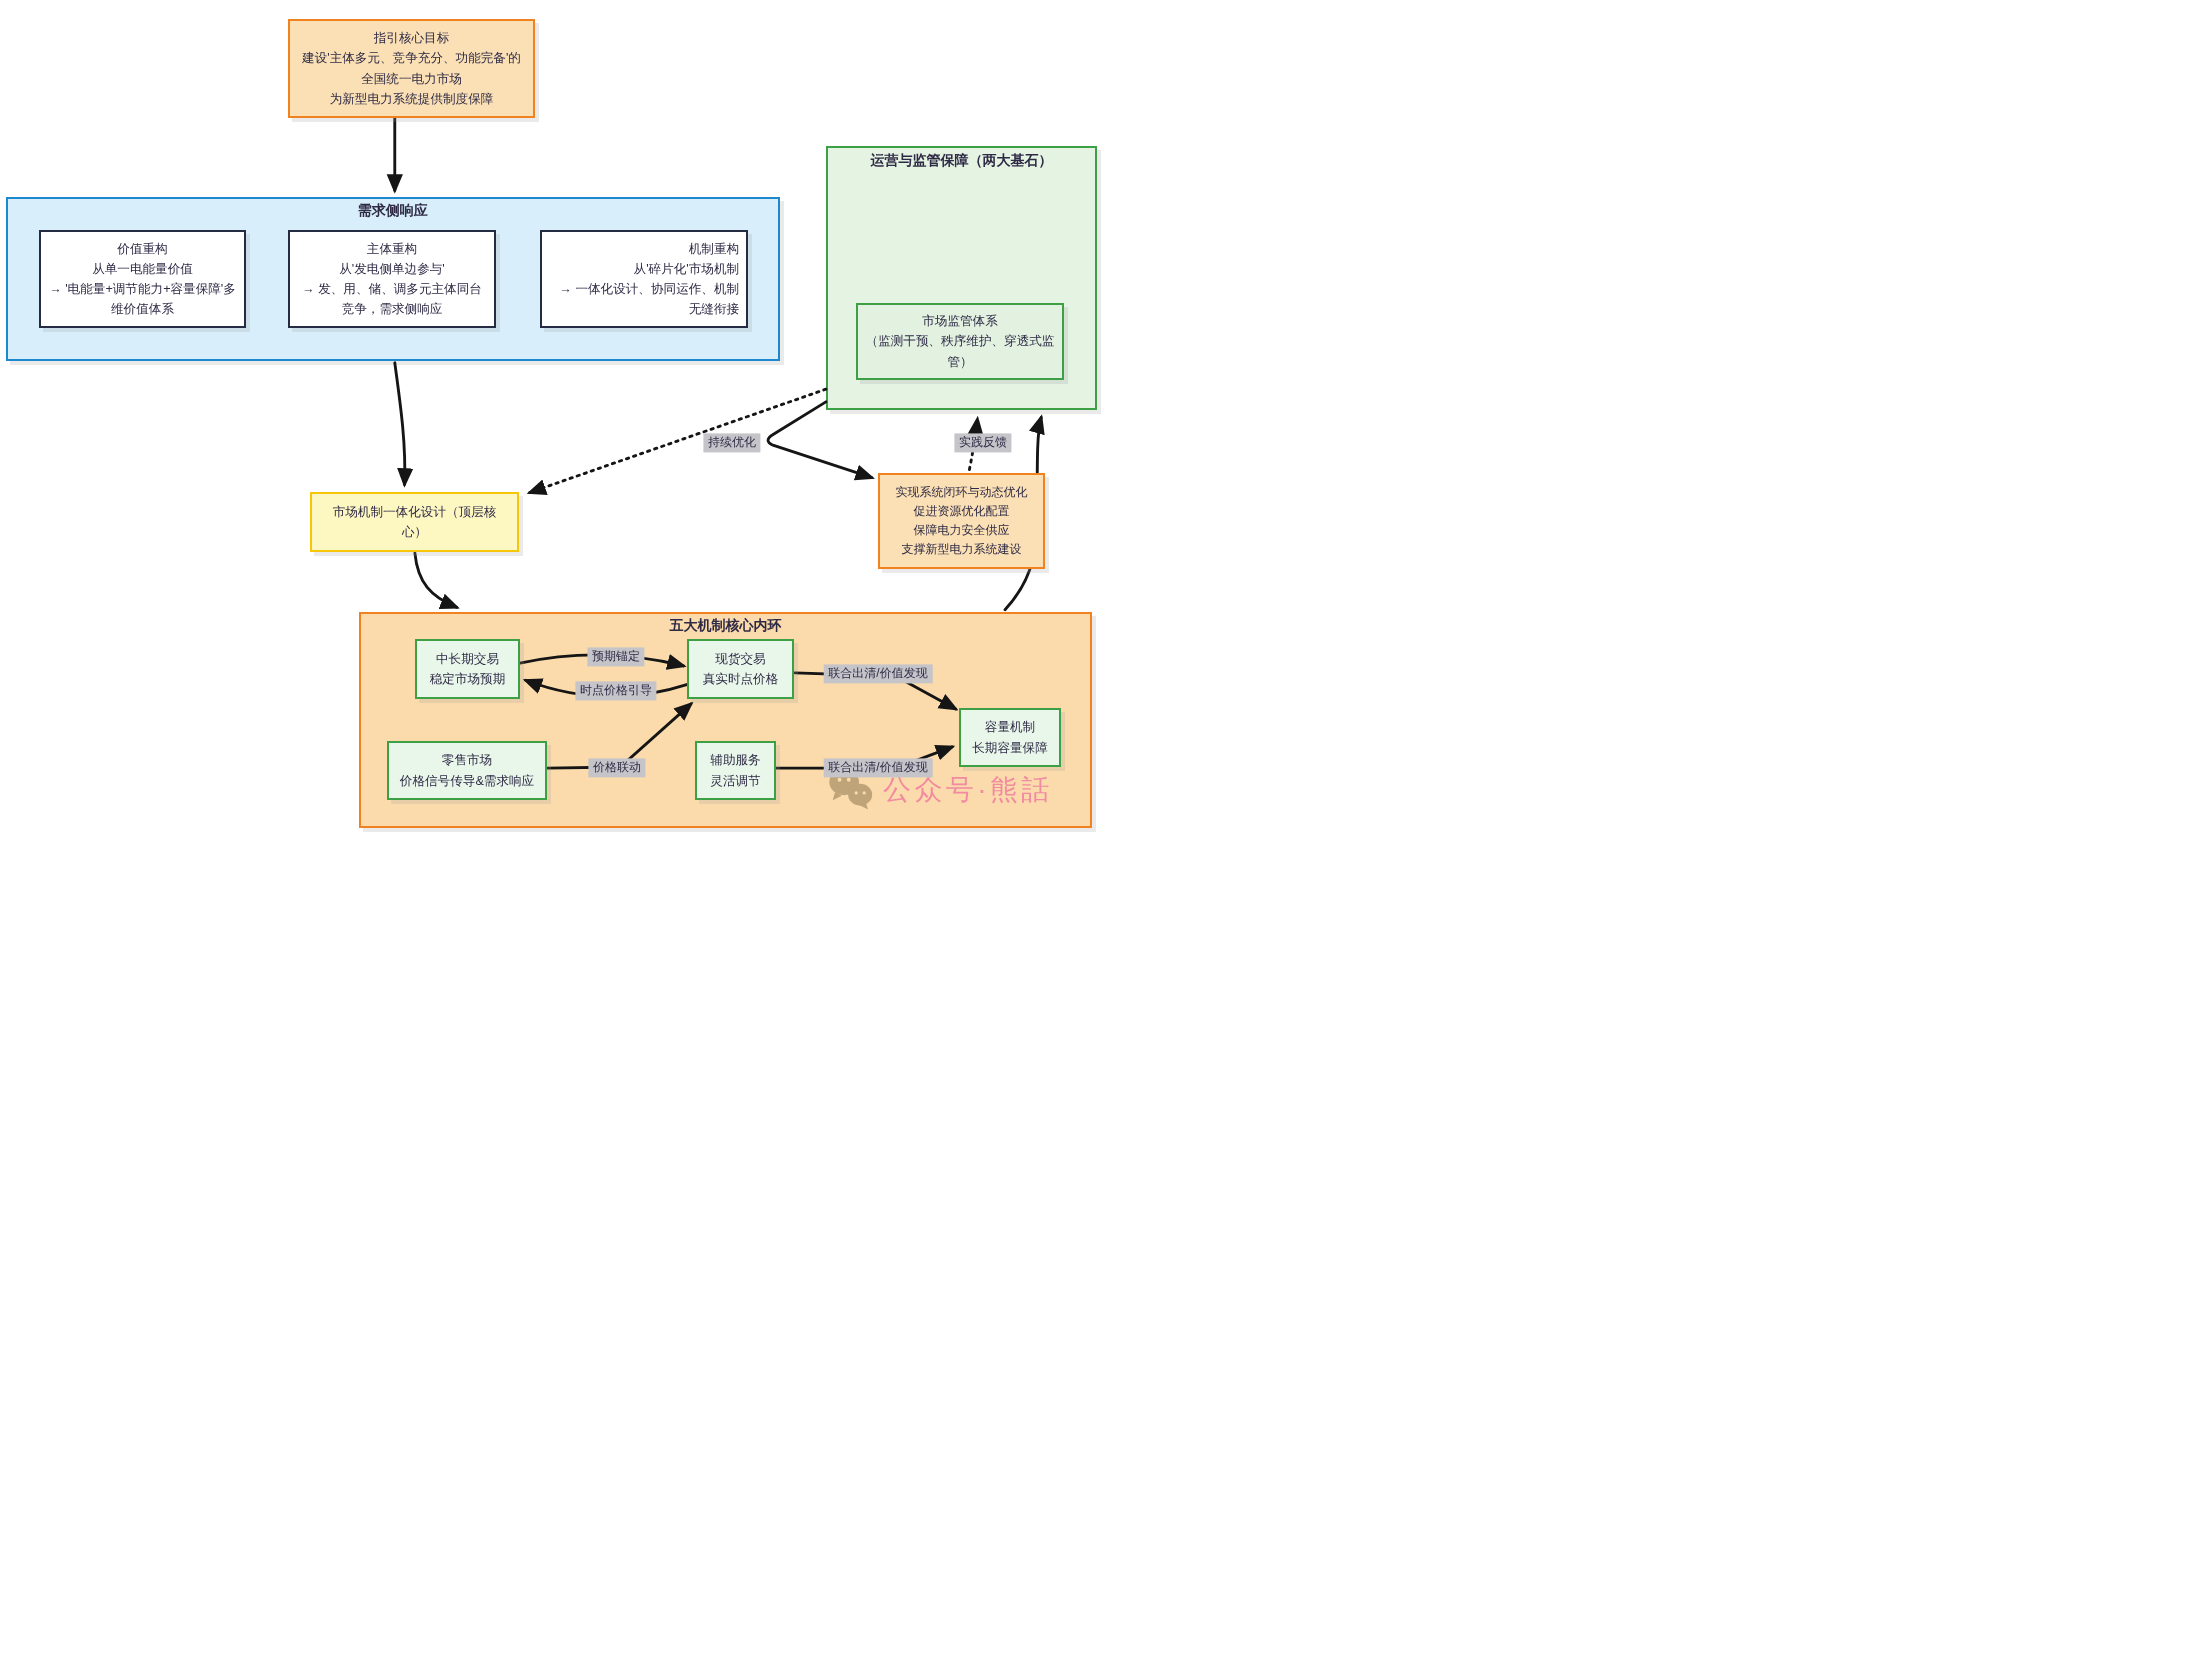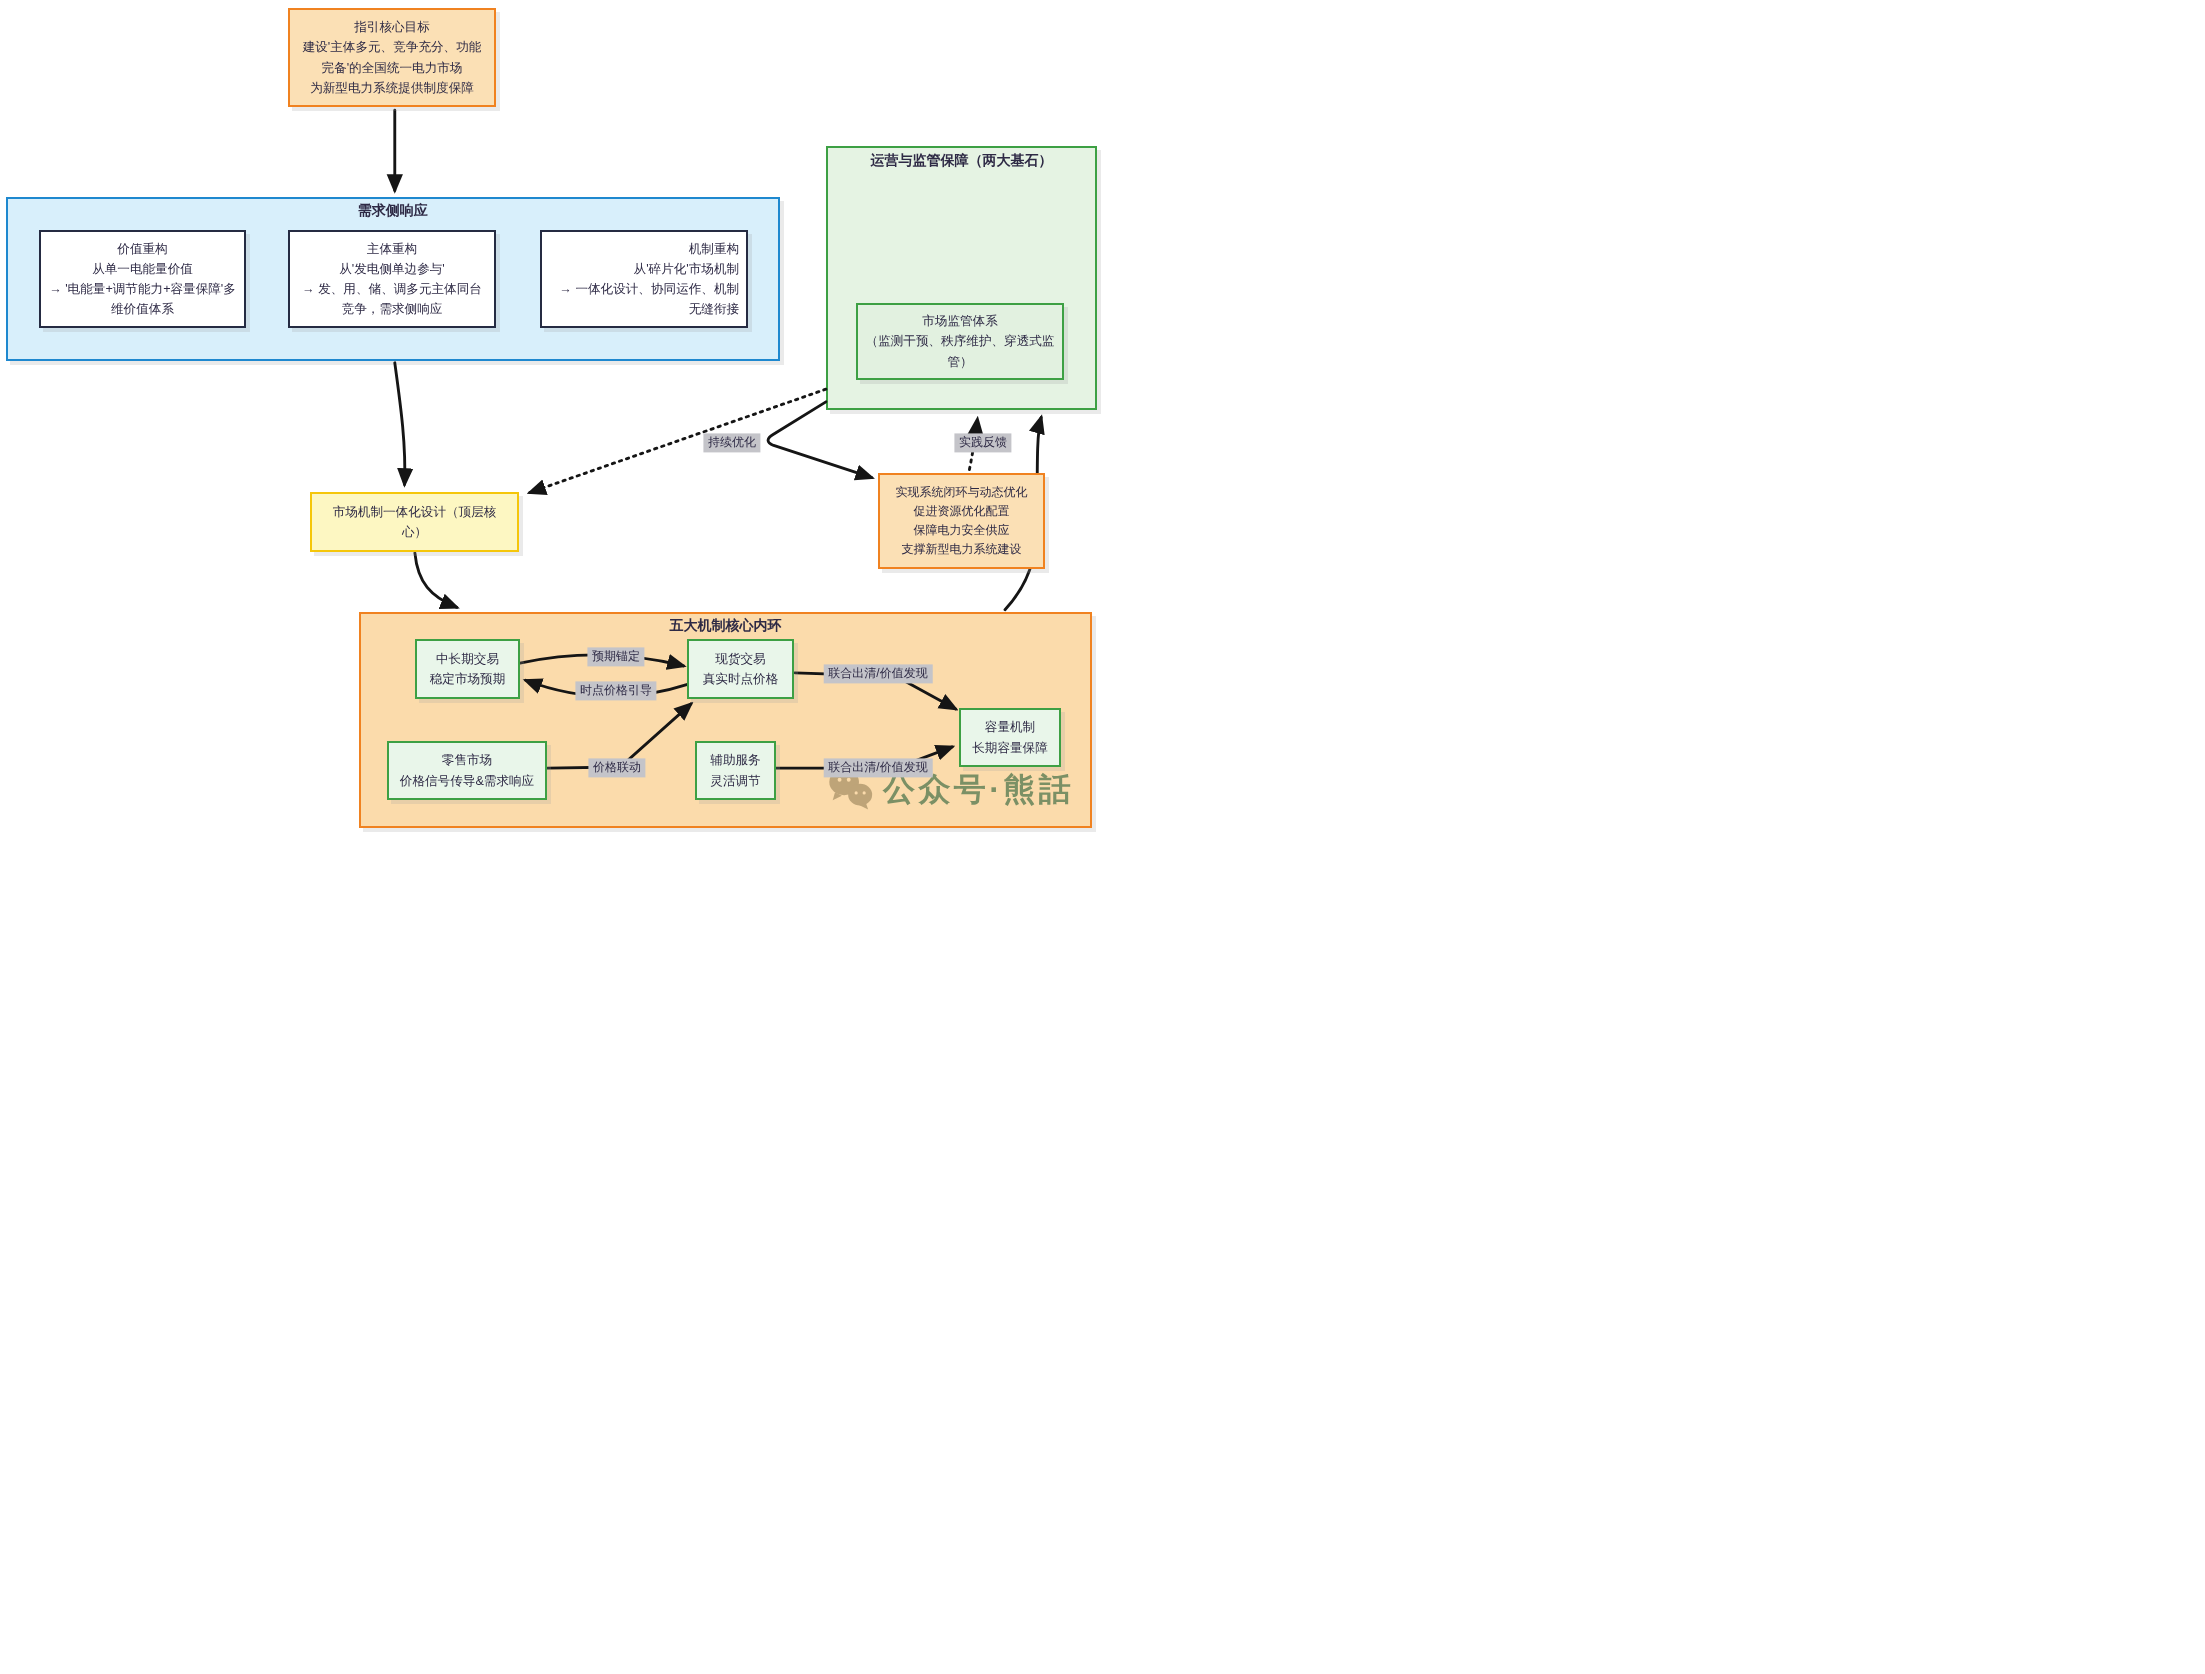--- a/index.html
+++ b/index.html
@@ -16,21 +16,21 @@
   .orange-fill2{border:2.9px solid #f08220;background:#fbdbab;}
   .blue{border:2.9px solid #1e88cf;background:#d8effb;}
   .whitebox{border:2.3px solid #252b42;background:#ffffff;}
   .greenc{border:2.9px solid #3da044;background:#e5f3e3;}
   .greenbox{border:2.3px solid #3da044;background:#e2f1e0;}
   .greensmall{border:2.3px solid #3da044;background:#e9f6ea;}
   .yellow{border:2.9px solid #f5c60a;background:#fdf7c2;}
   .edge-label{position:absolute;transform:translate(-50%,-50%);background:#c4c4c9;color:#2e2a45;
         font-size:12px;padding:1.1px 4.6px;white-space:nowrap;z-index:20;}
   .watermark{position:absolute;display:flex;align-items:center;gap:8px;z-index:3;opacity:0.55;}
-  .watermark-text{font-size:32px;font-weight:bold;color:#14532d;letter-spacing:3.4px;white-space:nowrap;}
+  .watermark-text{font-size:28px;font-weight:normal;color:#ec4899;letter-spacing:3.4px;white-space:nowrap;}
 </style>
 </head>
 <body>
 
 <div class="stage">
 
   <svg class="edges" width="1103" height="837" viewBox="0 0 1920 1458">
     <defs>
       <marker id="arw" viewBox="0 0 12 10" refX="10" refY="5" markerWidth="7" markerHeight="7" orient="auto-start-reverse" markerUnits="userSpaceOnUse">
         <path d="M0,0 L12,5 L0,10 z" fill="#151515"></path>
@@ -48,21 +48,21 @@
       <path d="M1688,818 Q1697,772 1702,730" stroke-dasharray="4 9" marker-end="url(#arwB)"></path>
       <path d="M1750,1062 C1802,1005 1806,955 1806,880 C1806,795 1806,752 1813,727" marker-end="url(#arwB)"></path>
       <path d="M905,1155 Q1050,1124 1190,1160" marker-end="url(#arwB)"></path>
       <path d="M1197,1192 Q1055,1238 915,1185" marker-end="url(#arwB)"></path>
       <path d="M1384,1172 L1560,1178 L1664,1235" marker-end="url(#arwB)"></path>
       <path d="M953,1338 L1080,1336 L1203,1226" marker-end="url(#arwB)"></path>
       <path d="M1351,1338 L1560,1338 L1658,1301" marker-end="url(#arwB)"></path>
     </g>
   </svg>
 
-  <div class="node orange" style="left:288px;top:8px;width:208px;height:99px;padding:3.4px 8px;">指引核心目标
+  <div class="node orange" style="left:288px;top:19px;width:247px;height:99px;padding:3.4px 8px;">指引核心目标
 建设'主体多元、竞争充分、功能完备'的全国统一电力市场
 为新型电力系统提供制度保障</div>
 
   <div class="container-box blue" style="left:5.7px;top:197px;width:774px;height:164px;"></div>
   <div class="container-title" style="left:5.7px;top:202px;width:774px;">需求侧响应</div>
   <div class="node whitebox" style="left:39px;top:230px;width:207px;height:98px;padding:2.3px 6.9px;">价值重构
 从单一电能量价值
 → '电能量+调节能力+容量保障'多维价值体系</div>
   <div class="node whitebox" style="left:288px;top:230px;width:208px;height:98px;padding:2.3px 6.9px;">主体重构
 从'发电侧单边参与'

